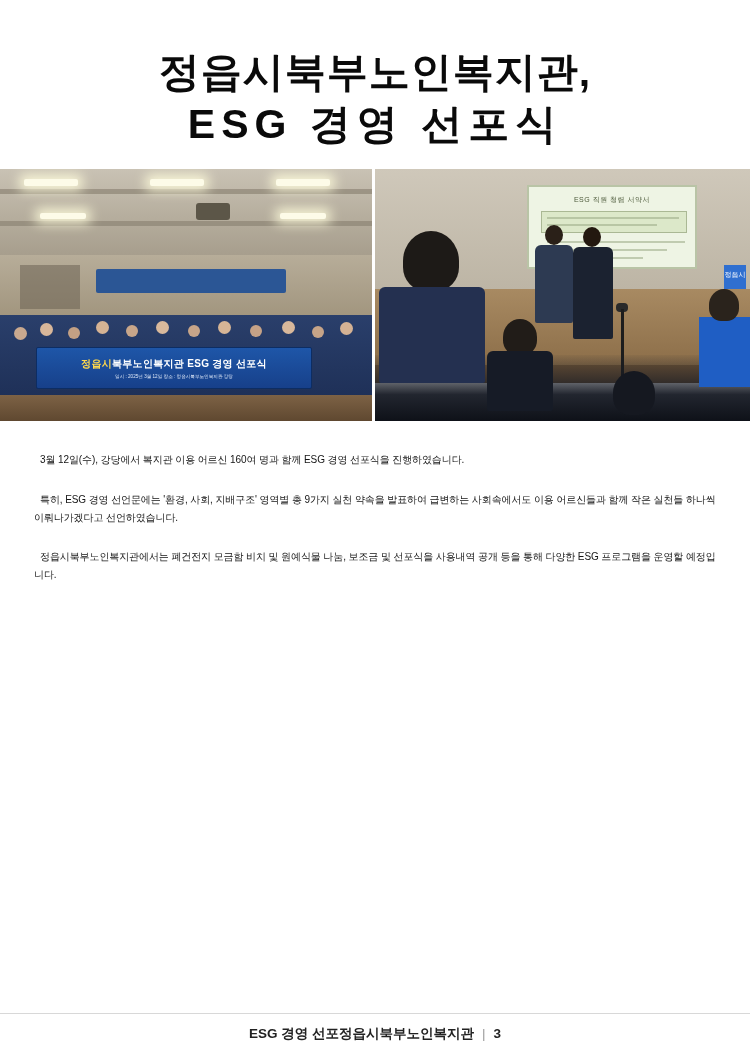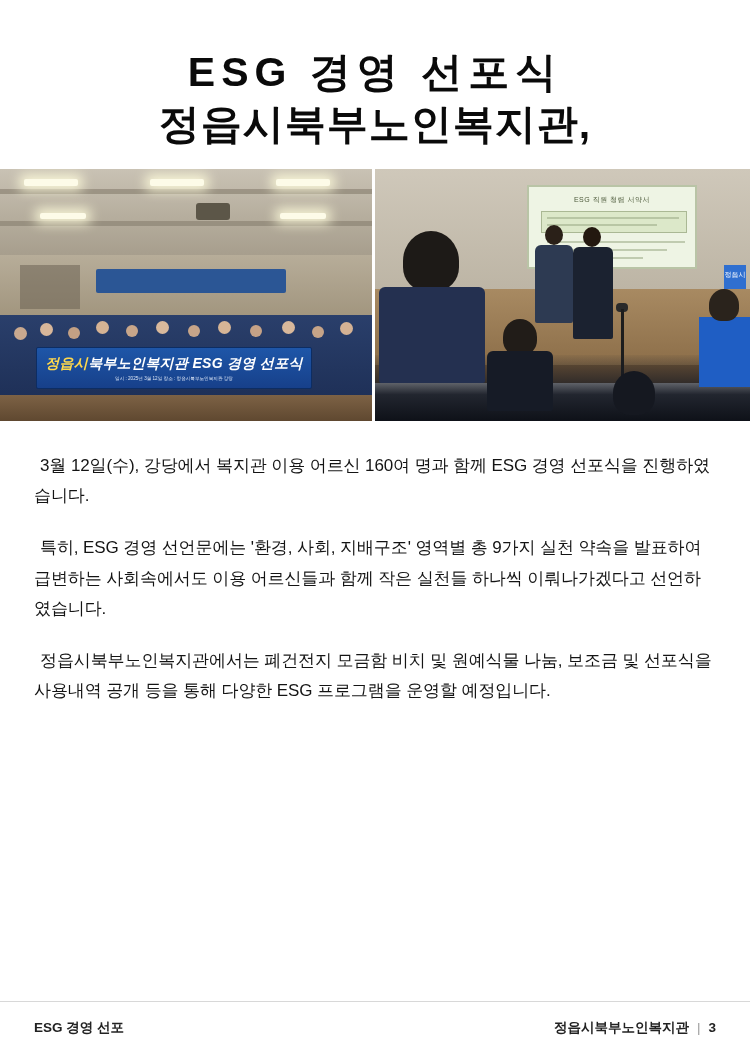--- a/index.html
+++ b/index.html
@@ -100,23 +100,22 @@
     position: absolute; border-radius: 50%;
   }
   .pl-banner {
     position: absolute; left: 36px; top: 178px; width: 276px; height: 42px;
     background: linear-gradient(180deg, #1e56a8 0%, #17408a 100%);
     border: 1px solid #0d2d63;
     border-radius: 2px;
     display: flex; flex-direction: column; align-items: center; justify-content: center;
   }
   .pl-banner-text {
-    color: #ffffff; font-size: 14px; font-weight: bold; letter-spacing: .3px;
+    color: #ffffff; font-size: 10px; font-weight: bold; letter-spacing: .3px;
     white-space: nowrap;
-    font-style: italic;
   }
   .pl-banner-text .hl { color: #ffd84d; }
   .pl-banner-sub {
     color: #dbe6f7; font-size: 4.6px; margin-top: 3px; white-space: nowrap;
   }
   .pl-floor {
     position: absolute; left: 0; bottom: 0; width: 100%; height: 26px;
     background: linear-gradient(180deg, #7d6245 0%, #5f4830 100%);
   }
 
@@ -176,55 +175,55 @@
     background: #2f6fd0; color: #fff; font-size: 7px; text-align: center;
     padding-top: 6px; line-height: 1.15;
   }
 
   
   .body-text {
     margin-top: 30px;
     padding: 0 34px;
   }
   .para {
-    font-size: 17px;
+    font-size: 10px;
     line-height: 1.78;
     color: #141414;
     margin: 0 0 22px 0;
     text-indent: 6px;
     letter-spacing: -0.1px;
   }
 
   
   .footer {
     position: absolute;
     left: 0;
     bottom: 0;
     width: 750px;
-    height: 52px;
+    height: 40px;
     border-top: 1px solid #d8d8d8;
     display: flex;
     align-items: center;
-    justify-content: space-between;
+    justify-content: center;
     padding: 0 34px;
     font-size: 13.5px;
     color: #222222;
   }
   .footer-left { font-weight: bold; }
   .footer-right { font-weight: bold; display: flex; align-items: center; gap: 8px; }
   .footer-sep { color: #999; font-weight: normal; }
 </style>
 </head>
 <body>
 
 <div class="page">
 
   <div class="title-block">
+    <div class="title-line">정읍시북부노인복지관,</div>
     <div class="title-line second">ESG 경영 선포식</div>
-    <div class="title-line">정읍시북부노인복지관,</div>
   </div>
 
 
   <div class="photo-row">
 
     <div class="photo left">
       <div class="pl-ceiling"></div>
       <div class="pl-ceil-beam" style="left:0; top:20px; width:372px;"></div>
       <div class="pl-ceil-beam" style="left:0; top:52px; width:372px;"></div>
       <div class="pl-light" style="left:24px; top:10px; width:54px; height:7px;"></div>

